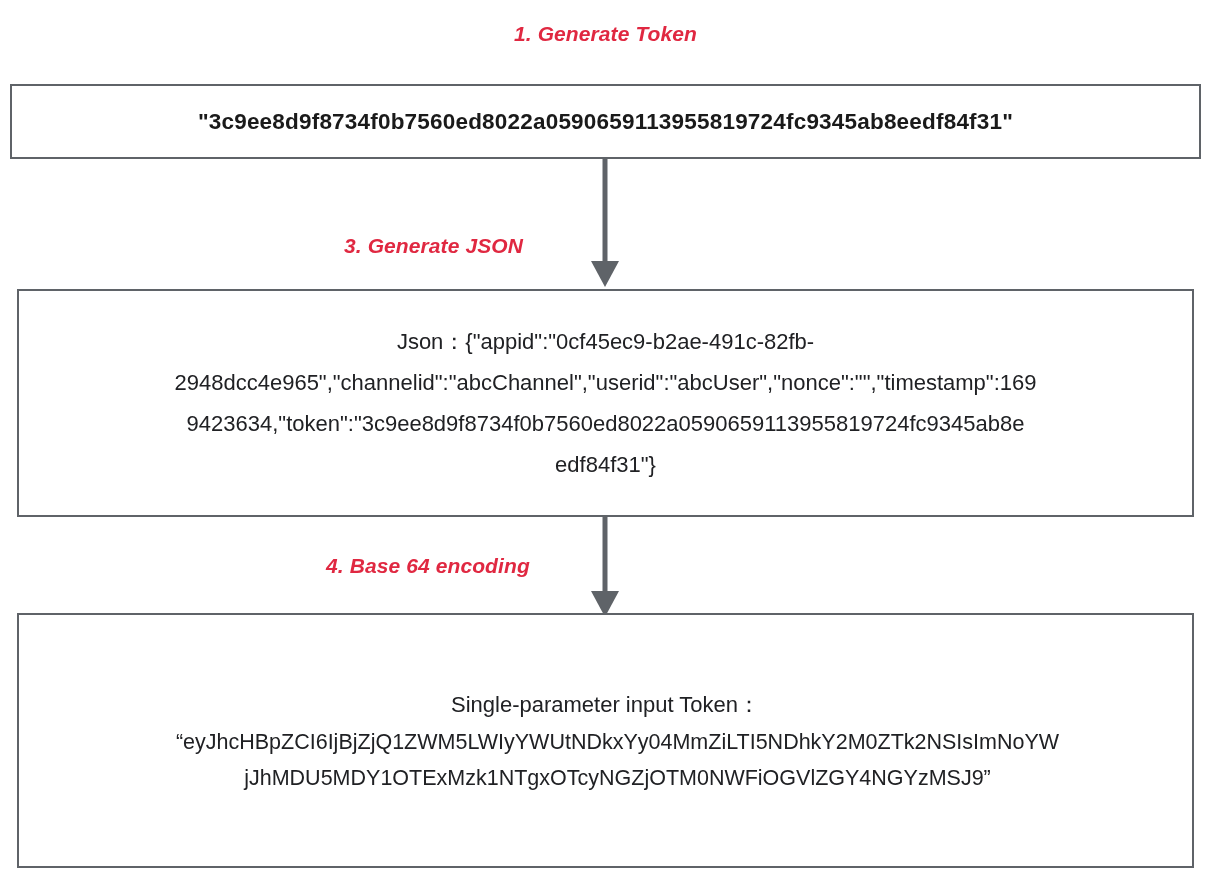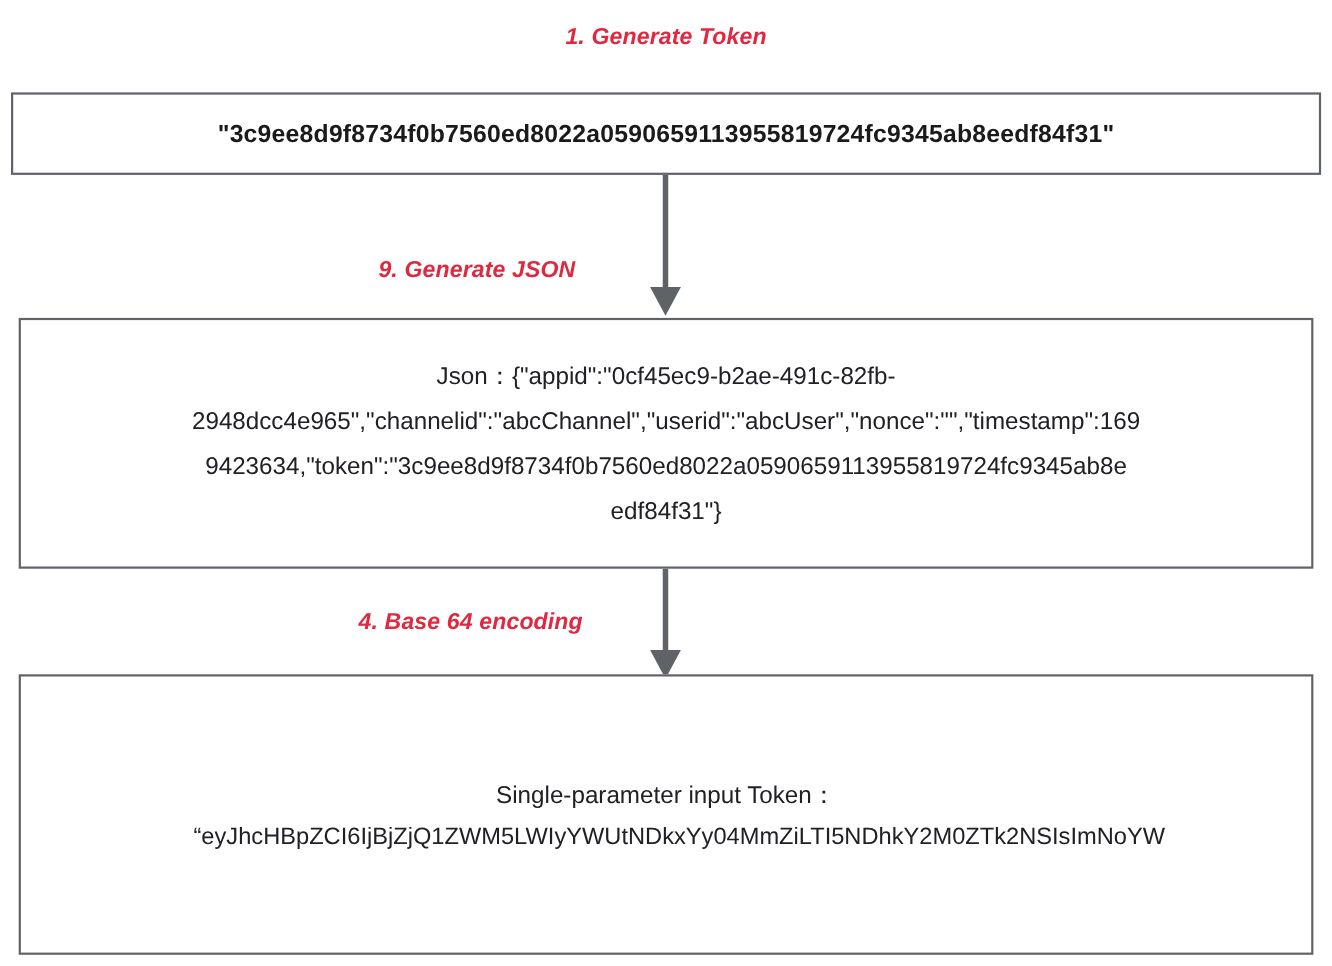--- a/index.html
+++ b/index.html
@@ -138,36 +138,37 @@
     <div class="token-text">"3c9ee8d9f8734f0b7560ed8022a0590659113955819724fc9345ab8eedf84f31"</div>
   </div>
 
   <div class="arrow" id="arrow-1">
     <svg width="44" height="130" viewBox="0 0 44 130" xmlns="http://www.w3.org/2000/svg">
       <line x1="22" y1="0" x2="22" y2="104" stroke="#5f6368" stroke-width="5"></line>
       <polygon points="8,102 36,102 22,128" fill="#5f6368"></polygon>
     </svg>
   </div>
 
-  <div class="step-title" id="step-3-title">9. Generate JSON</div>
+  <div class="step-title" id="step-3-title">3. Generate JSON</div>
 
   <div class="box" id="json-box">
     <div class="mono-line lead">Json：{"appid":"0cf45ec9-b2ae-491c-82fb-</div>
     <div class="mono-line">2948dcc4e965","channelid":"abcChannel","userid":"abcUser","nonce":"","timestamp":169</div>
     <div class="mono-line">9423634,"token":"3c9ee8d9f8734f0b7560ed8022a0590659113955819724fc9345ab8e</div>
     <div class="mono-line">edf84f31"}</div>
   </div>
 
   <div class="arrow" id="arrow-2">
     <svg width="44" height="102" viewBox="0 0 44 102" xmlns="http://www.w3.org/2000/svg">
       <line x1="22" y1="0" x2="22" y2="76" stroke="#5f6368" stroke-width="5"></line>
       <polygon points="8,74 36,74 22,100" fill="#5f6368"></polygon>
     </svg>
   </div>
 
   <div class="step-title" id="step-4-title">4. Base 64 encoding</div>
 
   <div class="box" id="base64-box">
     <div class="b64-head">Single-parameter input Token：</div>
     <div class="b64-line">“eyJhcHBpZCI6IjBjZjQ1ZWM5LWIyYWUtNDkxYy04MmZiLTI5NDhkY2M0ZTk2NSIsImNoYW</div>
+    <div class="b64-line">jJhMDU5MDY1OTExMzk1NTgxOTcyNGZjOTM0NWFiOGVlZGY4NGYzMSJ9”</div>
   </div>
 
 </div>
 
 </body></html>

